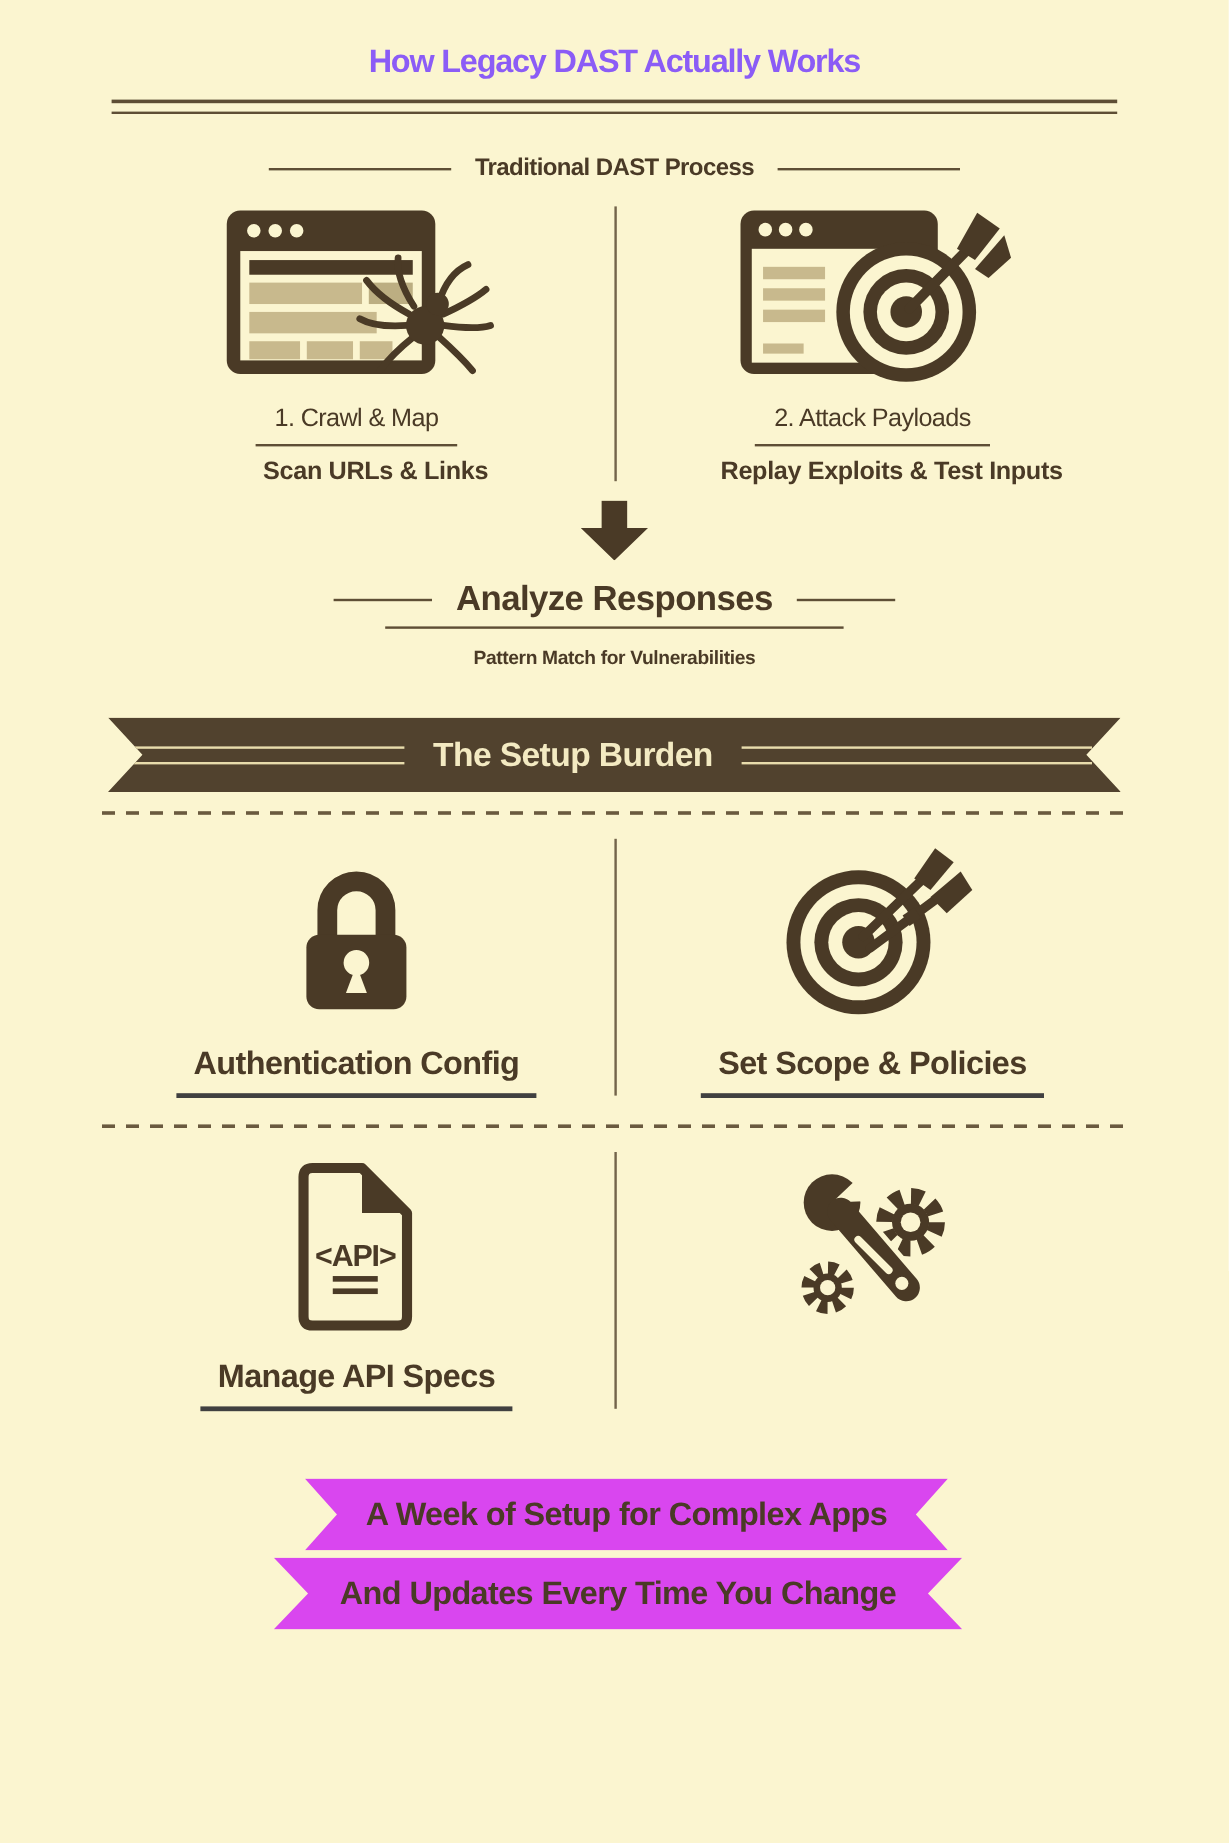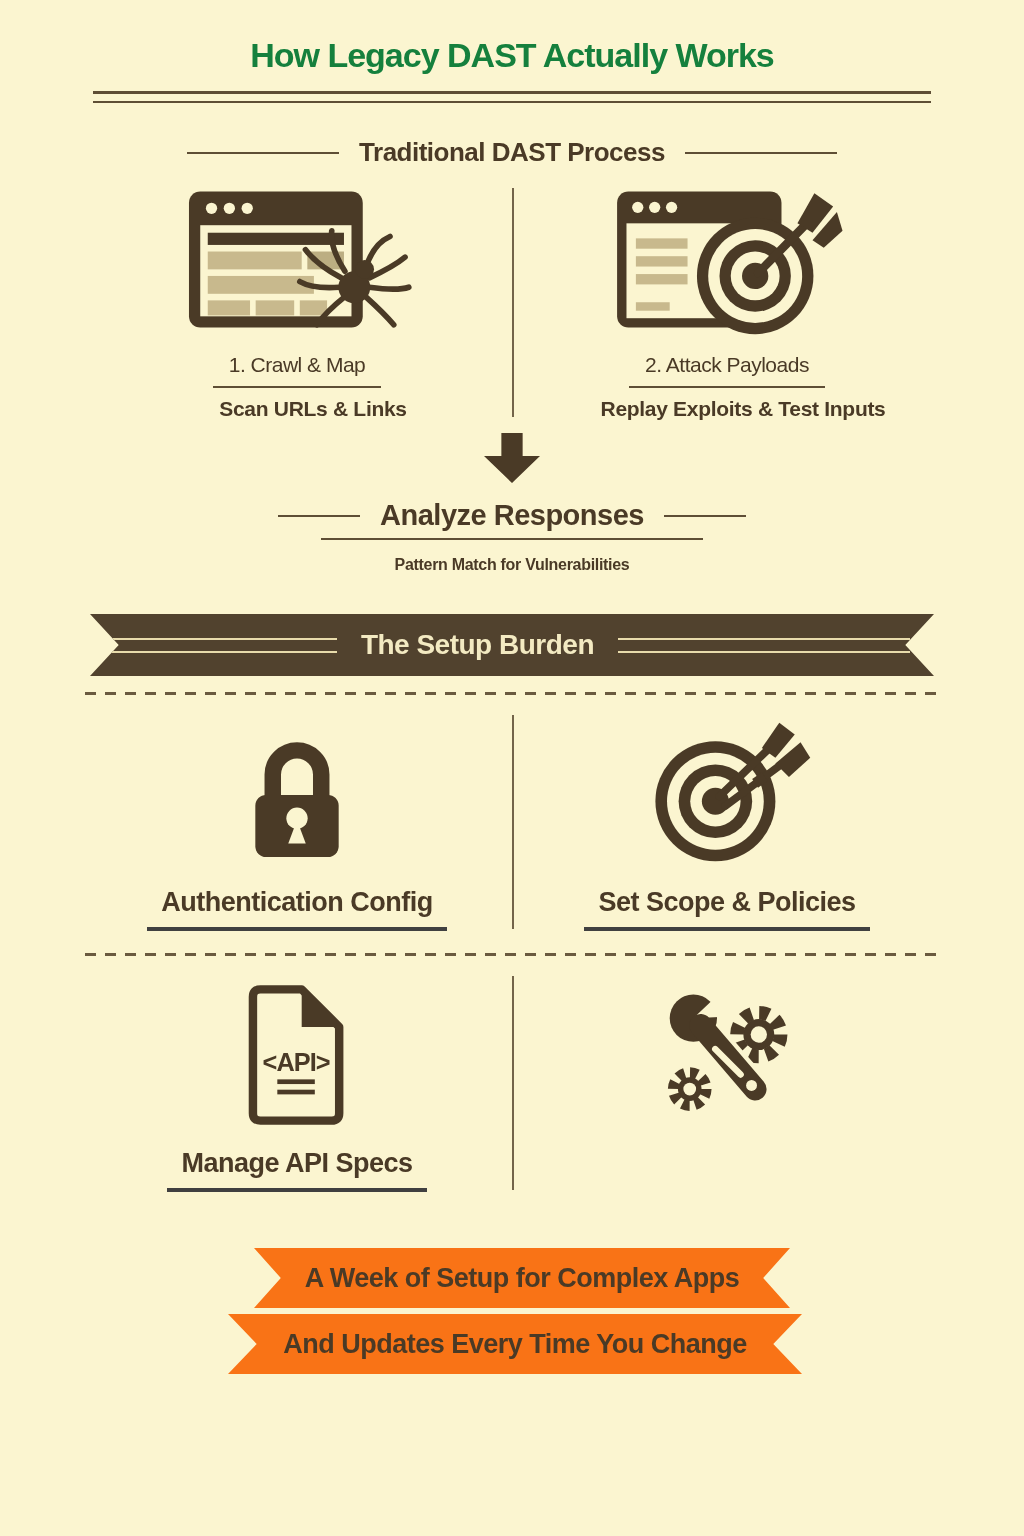--- a/index.html
+++ b/index.html
@@ -8,33 +8,33 @@
     width:1024px;height:1536px;
     background:#FBF5D0;
     font-family:"Liberation Sans",sans-serif;
     color:#4A3A26;
     overflow:hidden;
     display:flex;flex-direction:column;align-items:center;
   }
   
   .main-title{
     margin:36px 0 0 0;
-    font-size:34px;font-weight:700;letter-spacing:-1px;
-    color:#15803d;text-align:center;
+    font-size:27px;font-weight:700;letter-spacing:-1px;
+    color:#8b5cf6;text-align:center;
   }
   .title-rule{
     width:838px;height:7px;margin-top:16px;
     border-top:3px solid #5E4E35;border-bottom:2px solid #5E4E35;
   }
   
   .sec-heading{display:flex;align-items:center;justify-content:center;margin-top:34px;}
   .hline{height:2px;background:#5E4E35;}
   .hline.w150{width:152px;}
   .hline.w80{width:82px;}
-  .sec-title{font-size:26px;font-weight:700;letter-spacing:-0.5px;margin:0 20px;white-space:nowrap;}
+  .sec-title{font-size:20px;font-weight:700;letter-spacing:-0.5px;margin:0 20px;white-space:nowrap;}
   
   .process-grid{
     position:relative;width:860px;margin-top:14px;
     display:grid;grid-template-columns:1fr 1fr;
   }
   .vdiv{position:absolute;left:50%;top:6px;bottom:4px;width:2px;background:#5A4A33;opacity:.85;}
   .step{display:flex;flex-direction:column;align-items:center;}
   .step-icon{height:155px;}
   .step-title-wrap{
     margin-top:16px;padding:0 16px 9px 16px;
@@ -71,21 +71,21 @@
   .setup-item{display:flex;flex-direction:column;align-items:center;}
   .item-icon{height:150px;margin-top:8px;}
   .item-label-wrap{
     margin-top:18px;padding:0 14px 9px 14px;
     border-bottom:4px solid #404040;
   }
   .item-label{font-size:27px;font-weight:700;letter-spacing:-0.5px;white-space:nowrap;}
   .vdiv2{position:absolute;left:50%;top:4px;bottom:2px;width:2px;background:#5A4A33;opacity:.85;}
   
   .flag-ribbon{
-    height:60px;background:#f97316;color:#4A3A26;
+    height:60px;background:#d946ef;color:#4A3A26;
     display:flex;align-items:center;justify-content:center;
     font-size:27px;font-weight:700;letter-spacing:-0.5px;
     clip-path:polygon(0 0,100% 0,95% 50%,100% 100%,0 100%,5% 50%);
   }
   .flag-ribbon.r1{width:536px;margin-top:56px;transform:translateX(10px);}
   .flag-ribbon.r2{width:574px;margin-top:6px;transform:translateX(3px);}
   svg{display:block;}
 </style>
 </head>
 <body>

